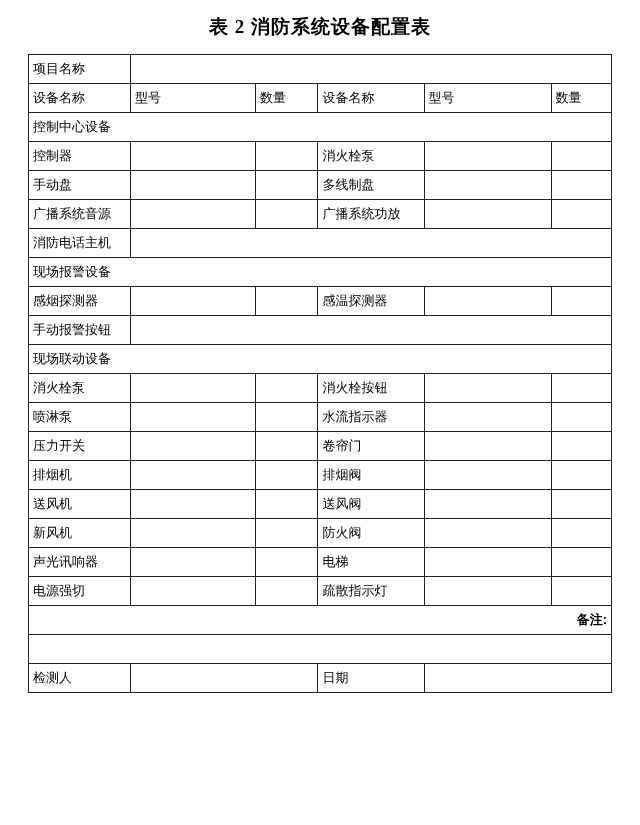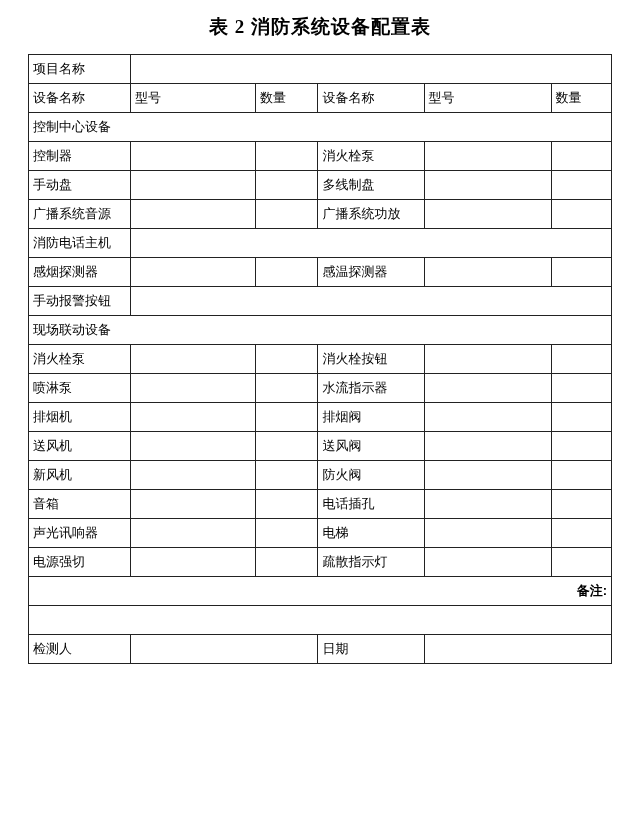--- a/index.html
+++ b/index.html
@@ -132,20 +132,23 @@
         <td class="c-label">广播系统功放</td>
         <td class="blank"></td>
         <td class="blank"></td>
       </tr>
       <tr>
         <td class="c-label">消防电话主机</td>
         <td class="blank" colspan="5"></td>
       </tr>
 
       <tr>
+        <td class="section-head" colspan="6">现场报警设备</td>
+      </tr>
+      <tr>
         <td class="c-label">感烟探测器</td>
         <td class="blank"></td>
         <td class="blank"></td>
         <td class="c-label">感温探测器</td>
         <td class="blank"></td>
         <td class="blank"></td>
       </tr>
       <tr>
         <td class="c-label">手动报警按钮</td>
         <td class="blank" colspan="5"></td>
@@ -164,48 +167,48 @@
       </tr>
       <tr>
         <td class="c-label">喷淋泵</td>
         <td class="blank"></td>
         <td class="blank"></td>
         <td class="c-label">水流指示器</td>
         <td class="blank"></td>
         <td class="blank"></td>
       </tr>
       <tr>
+        <td class="c-label">压力开关</td>
+        <td class="blank"></td>
+        <td class="blank"></td>
+        <td class="c-label">卷帘门</td>
+        <td class="blank"></td>
+        <td class="blank"></td>
+      </tr>
+      <tr>
         <td class="c-label">排烟机</td>
         <td class="blank"></td>
         <td class="blank"></td>
         <td class="c-label">排烟阀</td>
         <td class="blank"></td>
         <td class="blank"></td>
       </tr>
       <tr>
         <td class="c-label">送风机</td>
         <td class="blank"></td>
         <td class="blank"></td>
         <td class="c-label">送风阀</td>
         <td class="blank"></td>
         <td class="blank"></td>
       </tr>
       <tr>
         <td class="c-label">新风机</td>
         <td class="blank"></td>
         <td class="blank"></td>
         <td class="c-label">防火阀</td>
-        <td class="blank"></td>
-        <td class="blank"></td>
-      </tr>
-      <tr>
-        <td class="c-label">音箱</td>
-        <td class="blank"></td>
-        <td class="blank"></td>
-        <td class="c-label">电话插孔</td>
         <td class="blank"></td>
         <td class="blank"></td>
       </tr>
       <tr>
         <td class="c-label">声光讯响器</td>
         <td class="blank"></td>
         <td class="blank"></td>
         <td class="c-label">电梯</td>
         <td class="blank"></td>
         <td class="blank"></td>

